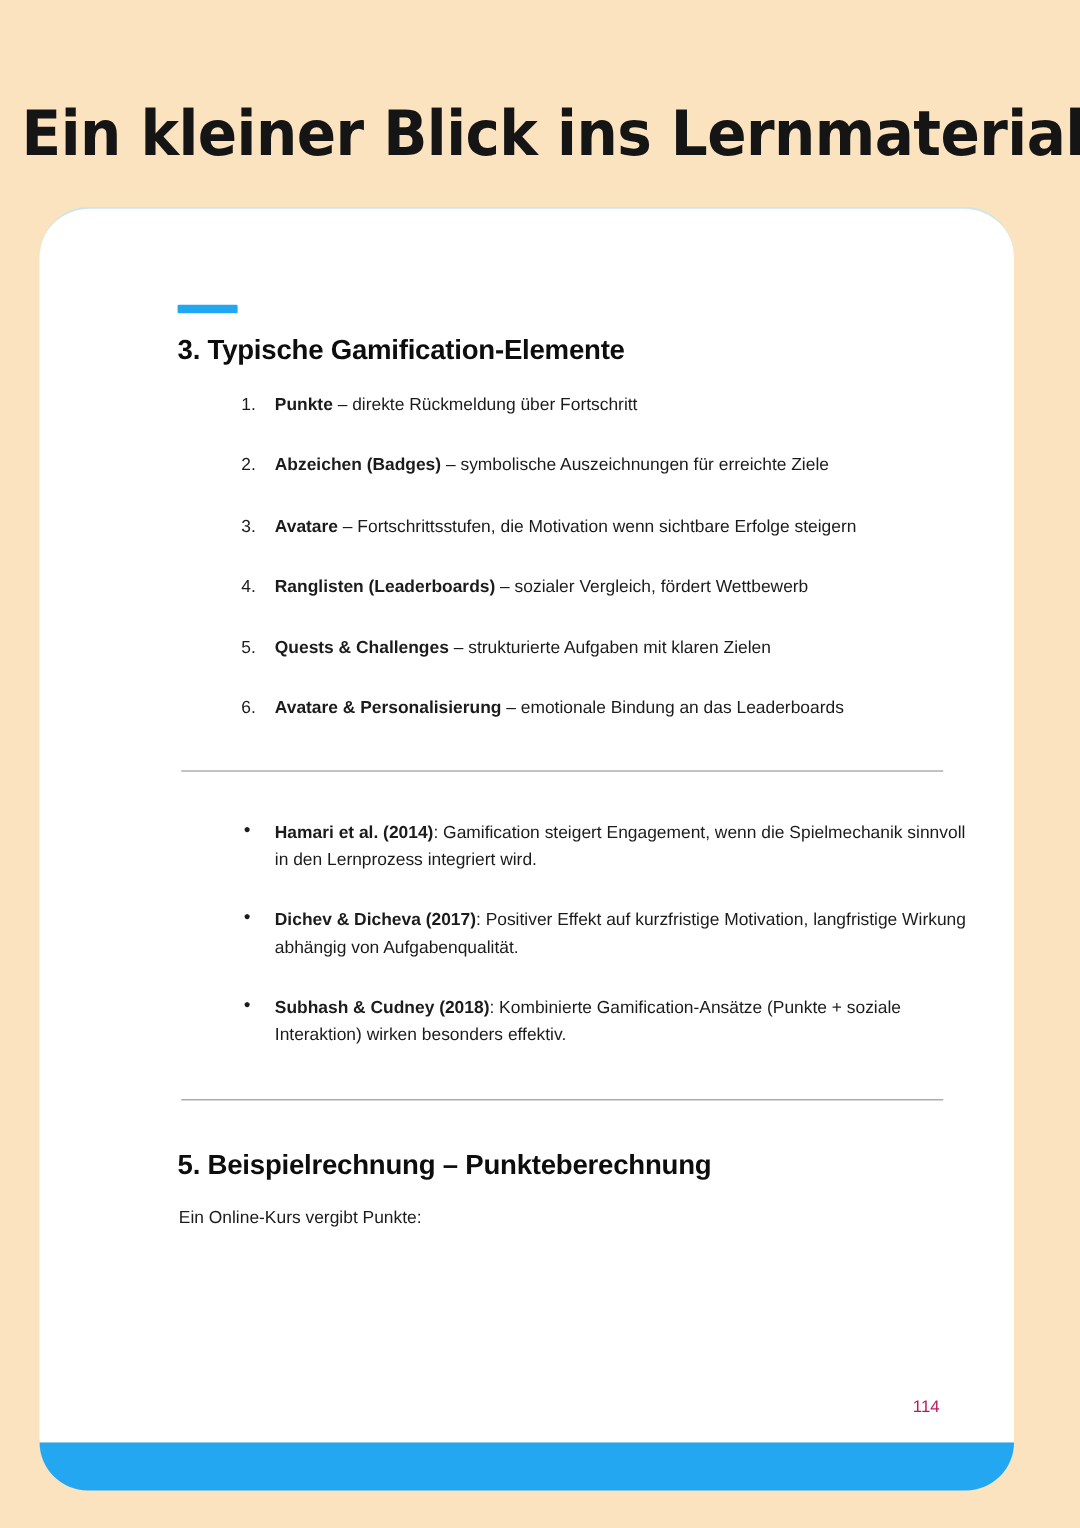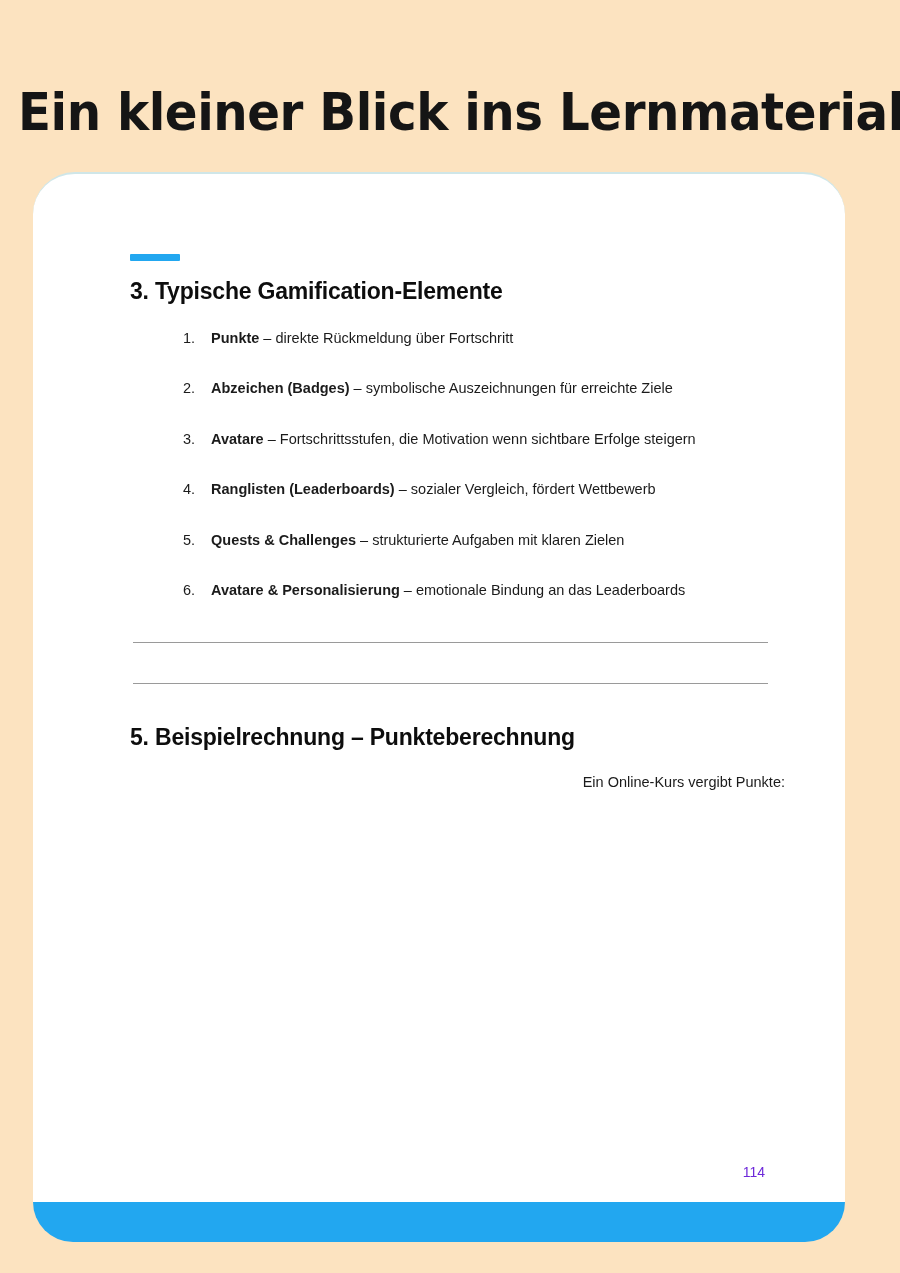--- a/index.html
+++ b/index.html
@@ -42,20 +42,21 @@
     background: #ffffff;
     border-radius: 42px 42px 0 0;
     border-top: 2px solid #CFE6E8;
     box-sizing: border-box;
     overflow: hidden;
   }
   .card-inner {
     position: relative;
     width: 100%;
     height: 100%;
+    margin-left: 18px;
   }
 
   .accent-bar {
     position: absolute;
     left: 97px;
     top: 80px;
     width: 50px;
     height: 7px;
     background: #22A7F0;
     border-radius: 1px;
@@ -144,30 +145,29 @@
     border-top: 1.5px solid #9a9a9a;
     margin: 40px 77px 40px 100px;
   }
 
   .intro-line {
     margin: 20px 0 0 0;
     padding: 0 60px 0 98px;
     font-size: 14.5px;
     line-height: 1.55;
     color: #1b1b1b;
-    text-align: right;
   }
 
   
   .page-number {
     position: absolute;
     right: 80px;
     bottom: 22px;
     font-size: 14px;
-    color: #6d28d9;
+    color: #be185d;
   }
 
   
   .footer-bar {
     position: absolute;
     left: 33px;
     top: 1202px;
     width: 812px;
     height: 40px;
     background: #22A7F0;
@@ -206,20 +206,29 @@
         </li>
         <li>
           <span class="bold">Avatare &amp; Personalisierung</span><span> – emotionale Bindung an das Leaderboards</span>
         </li>
       </ol>
 
       <hr class="divider">
 
 
       <ul class="bulleted">
+        <li>
+          <span class="bold">Hamari et al. (2014)</span><span>: Gamification steigert Engagement, wenn die Spielmechanik sinnvoll in den Lernprozess integriert wird.</span>
+        </li>
+        <li>
+          <span class="bold">Dichev &amp; Dicheva (2017)</span><span>: Positiver Effekt auf kurzfristige Motivation, langfristige Wirkung abhängig von Aufgabenqualität.</span>
+        </li>
+        <li>
+          <span class="bold">Subhash &amp; Cudney (2018)</span><span>: Kombinierte Gamification-Ansätze (Punkte + soziale Interaktion) wirken besonders effektiv.</span>
+        </li>
       </ul>
 
       <hr class="divider">
 
       <h2 class="section-heading">5. Beispielrechnung – Punkteberechnung</h2>
 
       <p class="intro-line">Ein Online-Kurs vergibt Punkte:</p>
 
       <ul class="bulleted tight">
       </ul>

